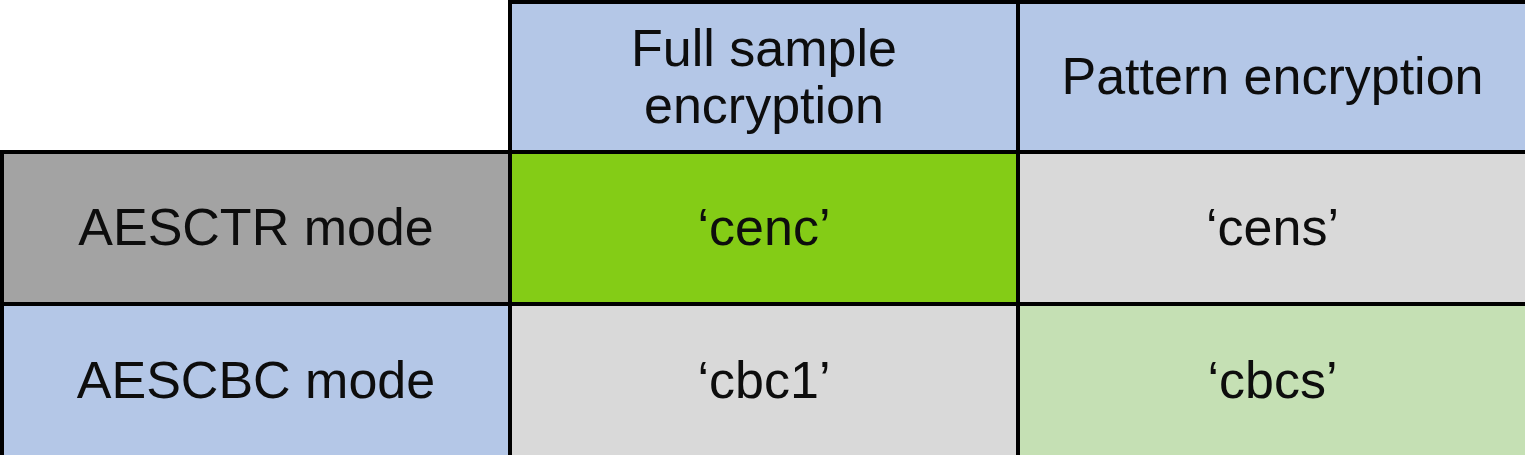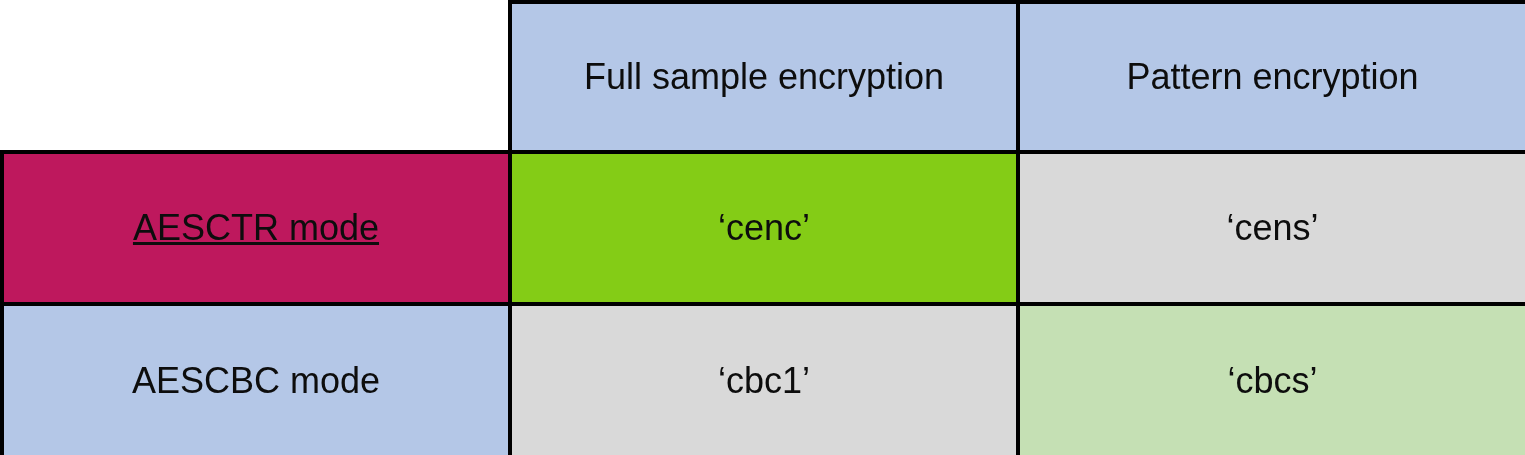--- a/index.html
+++ b/index.html
@@ -15,21 +15,21 @@
     table-layout: fixed;
     width: 1525px;
     height: 455px;
     font-family: "Liberation Sans", sans-serif;
   }
   .scheme-table td {
     border: 4px solid var(--border, #000000);
     padding: 0;
     text-align: center;
     vertical-align: middle;
-    font-size: 36px;
+    font-size: 52px;
     line-height: 1.1;
     color: var(--text, #0d0d0d);
     overflow: hidden;
   }
   .scheme-table td.corner {
     border: none;
     background: #ffffff;
   }
 </style>
 </head>
@@ -41,21 +41,21 @@
     <col style="width:508px">
     <col style="width:509px">
   </colgroup>
   <tbody>
     <tr style="height:150px">
       <td class="corner"></td>
       <td style="background-color: rgb(180, 199, 231);">Full sample encryption</td>
       <td style="background-color: rgb(180, 199, 231);">Pattern encryption</td>
     </tr>
     <tr style="height:152px">
-      <td style="background-color: #be185d; text-decoration: underline;">AESCTR mode</td>
+      <td style="background-color: #a3a3a3;">AESCTR mode</td>
       <td style="background-color: #84cc16;">‘cenc’</td>
       <td style="background-color: rgb(217, 217, 217);">‘cens’</td>
     </tr>
     <tr style="height:153px">
       <td style="background-color: rgb(180, 199, 231);">AESCBC mode</td>
       <td style="background-color: rgb(217, 217, 217);">‘cbc1’</td>
       <td style="background-color: rgb(197, 224, 180);">‘cbcs’</td>
     </tr>
   </tbody>
 </table>

